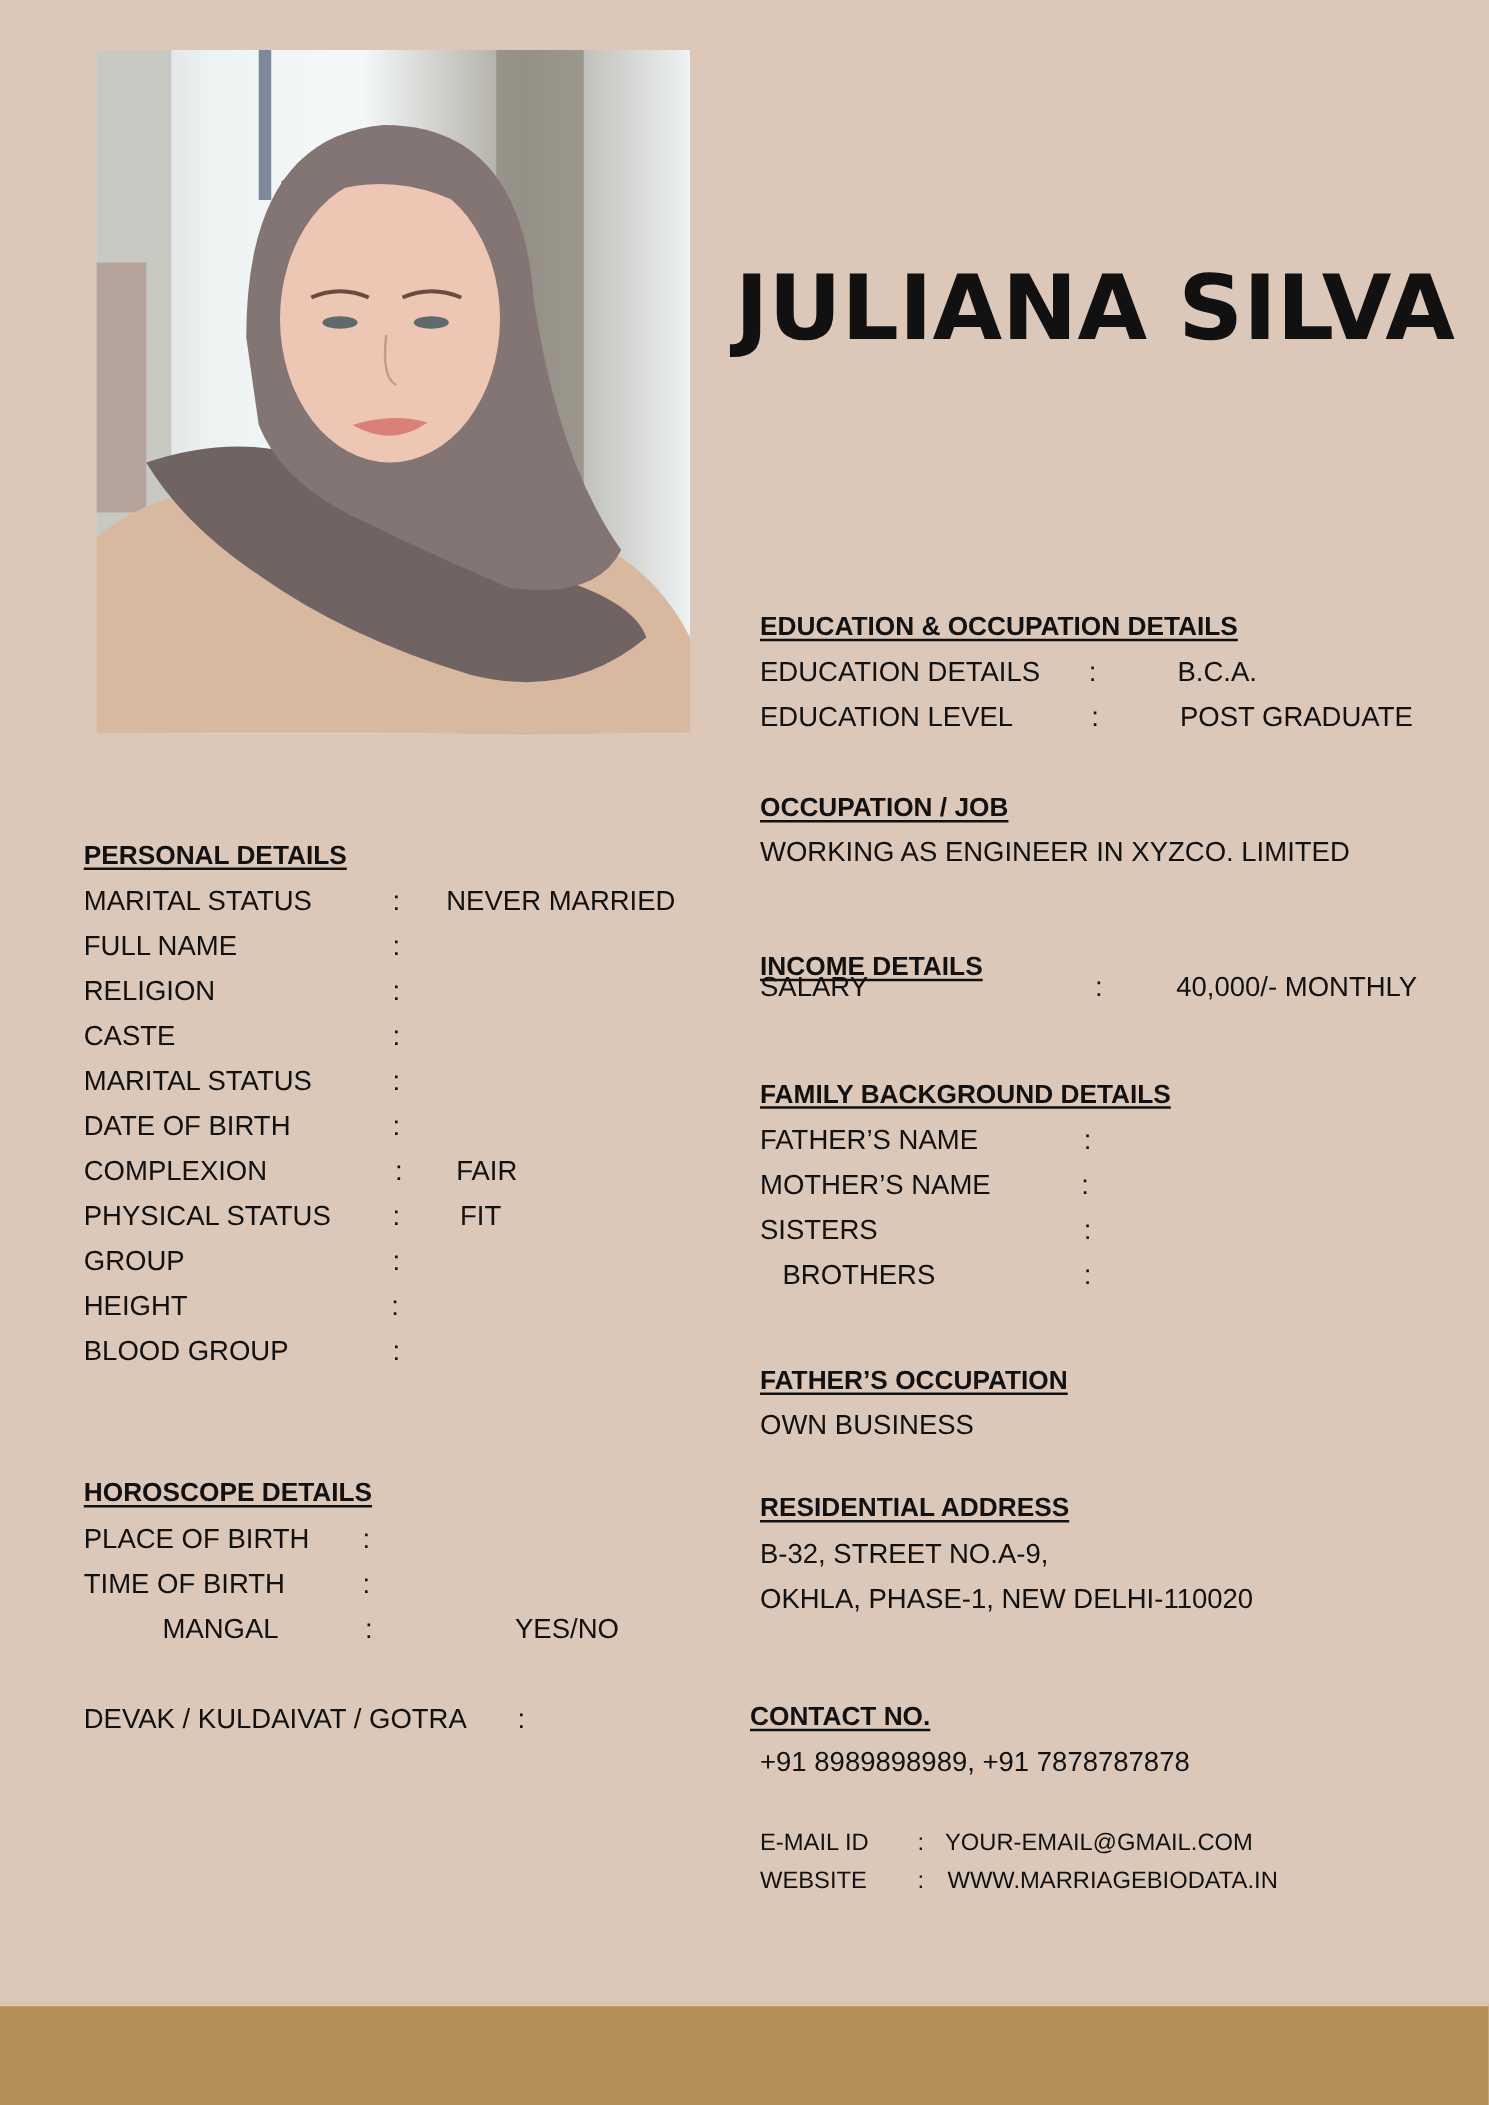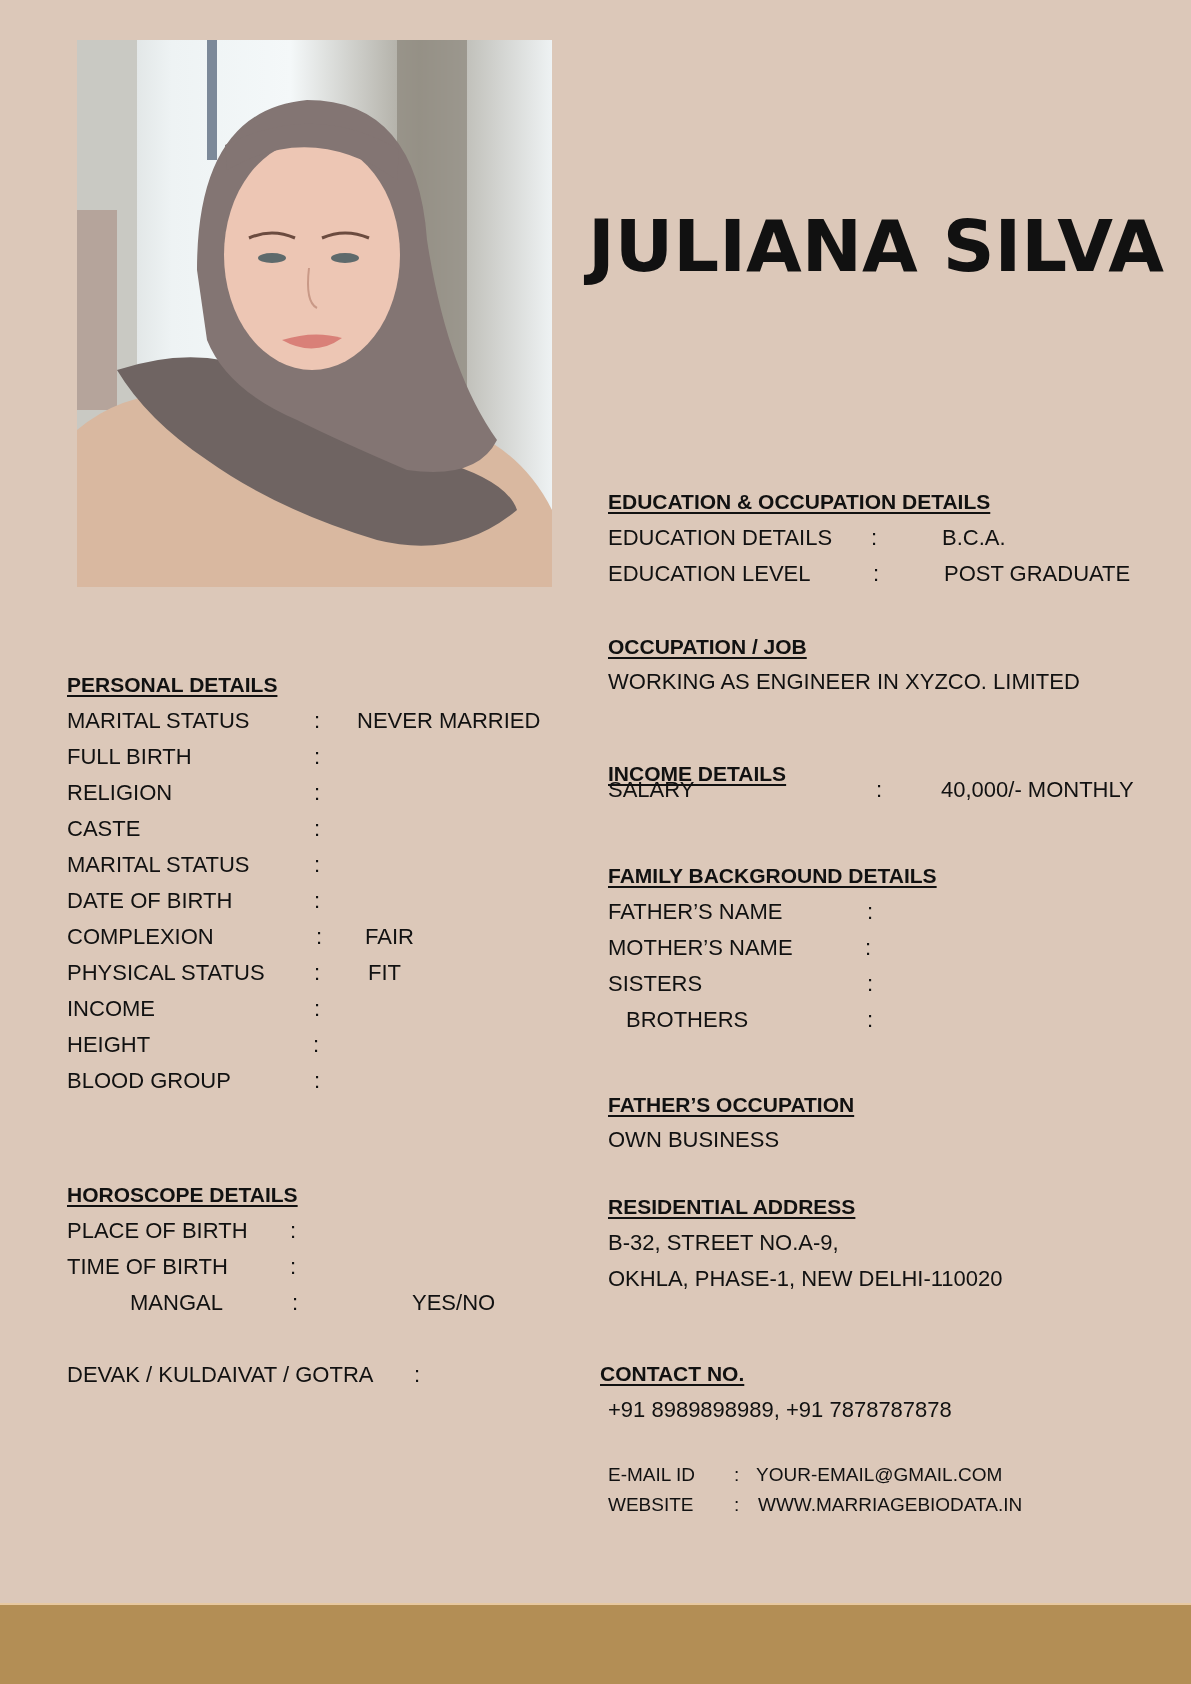--- a/index.html
+++ b/index.html
@@ -64,21 +64,21 @@
 <div class="abs name">JULIANA SILVA</div>
 
 <div class="abs section-title" style="left:67px; top:673px;">PERSONAL DETAILS</div>
 
 <div class="row" style="left:67px; top:710px;">
   <span style="left:0;">MARITAL STATUS</span>
   <span style="left:247px;">:</span>
   <span style="left:290px;">NEVER MARRIED</span>
 </div>
 <div class="row" style="left:67px; top:746px;">
-  <span style="left:0;">FULL BIRTH</span>
+  <span style="left:0;">FULL NAME</span>
   <span style="left:247px;">:</span>
   <span style="left:290px;"></span>
 </div>
 <div class="row" style="left:67px; top:782px;">
   <span style="left:0;text-align:center;">RELIGION</span>
   <span style="left:247px;">:</span>
   <span style="left:290px;"></span>
 </div>
 <div class="row" style="left:67px; top:818px;">
   <span style="left:0;">CASTE</span>
@@ -99,21 +99,21 @@
   <span style="left:0;">COMPLEXION</span>
   <span style="left:249px;">:</span>
   <span style="left:298px;">FAIR</span>
 </div>
 <div class="row" style="left:67px; top:962px;">
   <span style="left:0;">PHYSICAL STATUS</span>
   <span style="left:247px;">:</span>
   <span style="left:301px;">FIT</span>
 </div>
 <div class="row" style="left:67px; top:998px;">
-  <span style="left:0;">INCOME</span>
+  <span style="left:0;">GROUP</span>
   <span style="left:247px;">:</span>
   <span style="left:290px;"></span>
 </div>
 <div class="row" style="left:67px; top:1034px;">
   <span style="left:0;">HEIGHT</span>
   <span style="left:246px;">:</span>
   <span style="left:290px;"></span>
 </div>
 <div class="row" style="left:67px; top:1070px;">
   <span style="left:0;">BLOOD GROUP</span>

